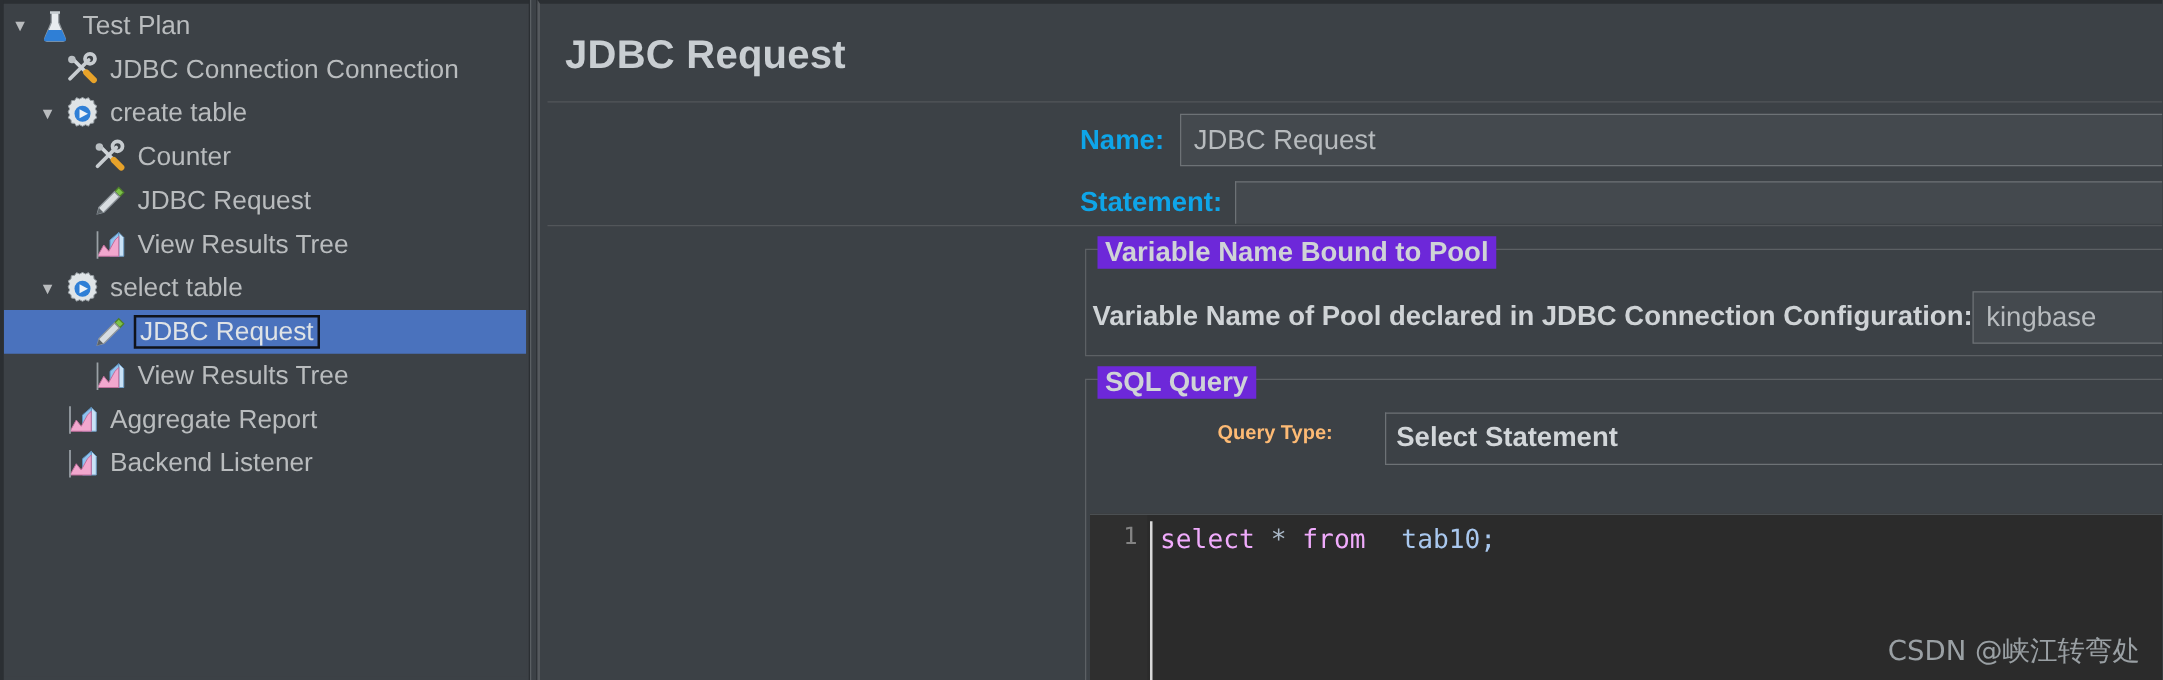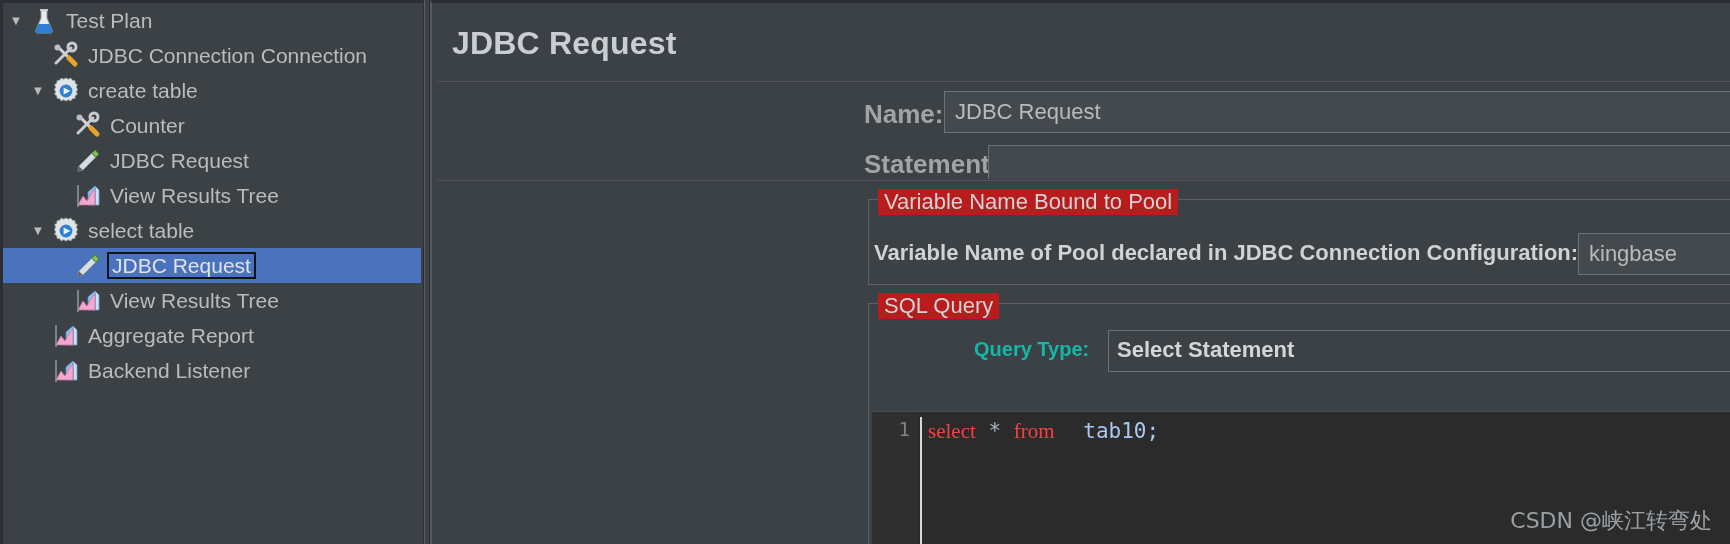--- a/index.html
+++ b/index.html
@@ -115,23 +115,23 @@
     left: 6px; top: 78px;
     width: 1294px;
     height: 100px;
     border: 1px solid #52565a;
     border-left: none;
     border-right: none;
     box-sizing: border-box;
   }
   .field-label {
     position: absolute;
-    font-size: 26px;
-    font-weight: bold;
-    color: #a3a3a3;
+    font-size: 22px;
+    font-weight: bold;
+    color: #0ea5e9;
     white-space: nowrap;
   }
   #label-name  { left: 432px; top: 96px; }
   #label-comments { left: 432px; top: 146px; }
 
   .text-input {
     position: absolute;
     background: #44494e;
     border: 1px solid #6d7276;
     color: #b7bbbe;
@@ -156,23 +156,23 @@
 
   
   .group-box {
     position: absolute;
     border: 1px solid #5c6064;
     box-sizing: border-box;
   }
   .group-title {
     position: absolute;
     font-size: 22px;
-    font-weight: normal;
+    font-weight: bold;
     color: #cfd3d6;
-    background: #b91c1c;
+    background: #6d28d9;
     padding: 0 6px;
     white-space: nowrap;
   }
 
   #pool-box   { left: 436px; top: 196px; width: 1294px; height: 86px; }
   #pool-title { left: 446px; top: 186px; }
   #pool-row-label {
     position: absolute;
     left: 442px; top: 237px;
     font-size: 22px;
@@ -184,23 +184,23 @@
     left: 1146px; top: 230px;
     width: 584px; height: 42px;
   }
 
   #sql-box    { left: 436px; top: 300px; width: 1294px; height: 244px; }
   #sql-title  { left: 446px; top: 290px; }
 
   #query-type-label {
     position: absolute;
     left: 542px; top: 335px;
-    font-size: 20px;
-    font-weight: bold;
-    color: #14b8a6;
+    font-size: 16px;
+    font-weight: bold;
+    color: #fdba74;
     white-space: nowrap;
   }
   #query-type-combo {
     position: absolute;
     left: 676px; top: 327px;
     width: 1054px; height: 42px;
     background: #3c4146;
     border: 1px solid #6d7276;
     border-right: none;
     box-sizing: border-box;
@@ -243,21 +243,21 @@
     font-size: 21px;
     white-space: pre;
     line-height: 26px;
   }
   #caret {
     position: absolute;
     left: 48px; top: 5px;
     width: 2px; height: 130px;
     background: #d8d8d8;
   }
-  .tok-kw  { color: #ef4444; font-family: Liberation Serif, serif; }
+  .tok-kw  { color: #f0abfc; }
   .tok-op  { color: #a9b7c6; }
   .tok-id  { color: #a9c8ef; margin-left: 16px; }
   .tok-pun { color: #a9c8ef; }
 
   
   #watermark {
     position: absolute;
     right: 18px; bottom: 8px;
     font-size: 22px;
     color: #9aa0a4;

